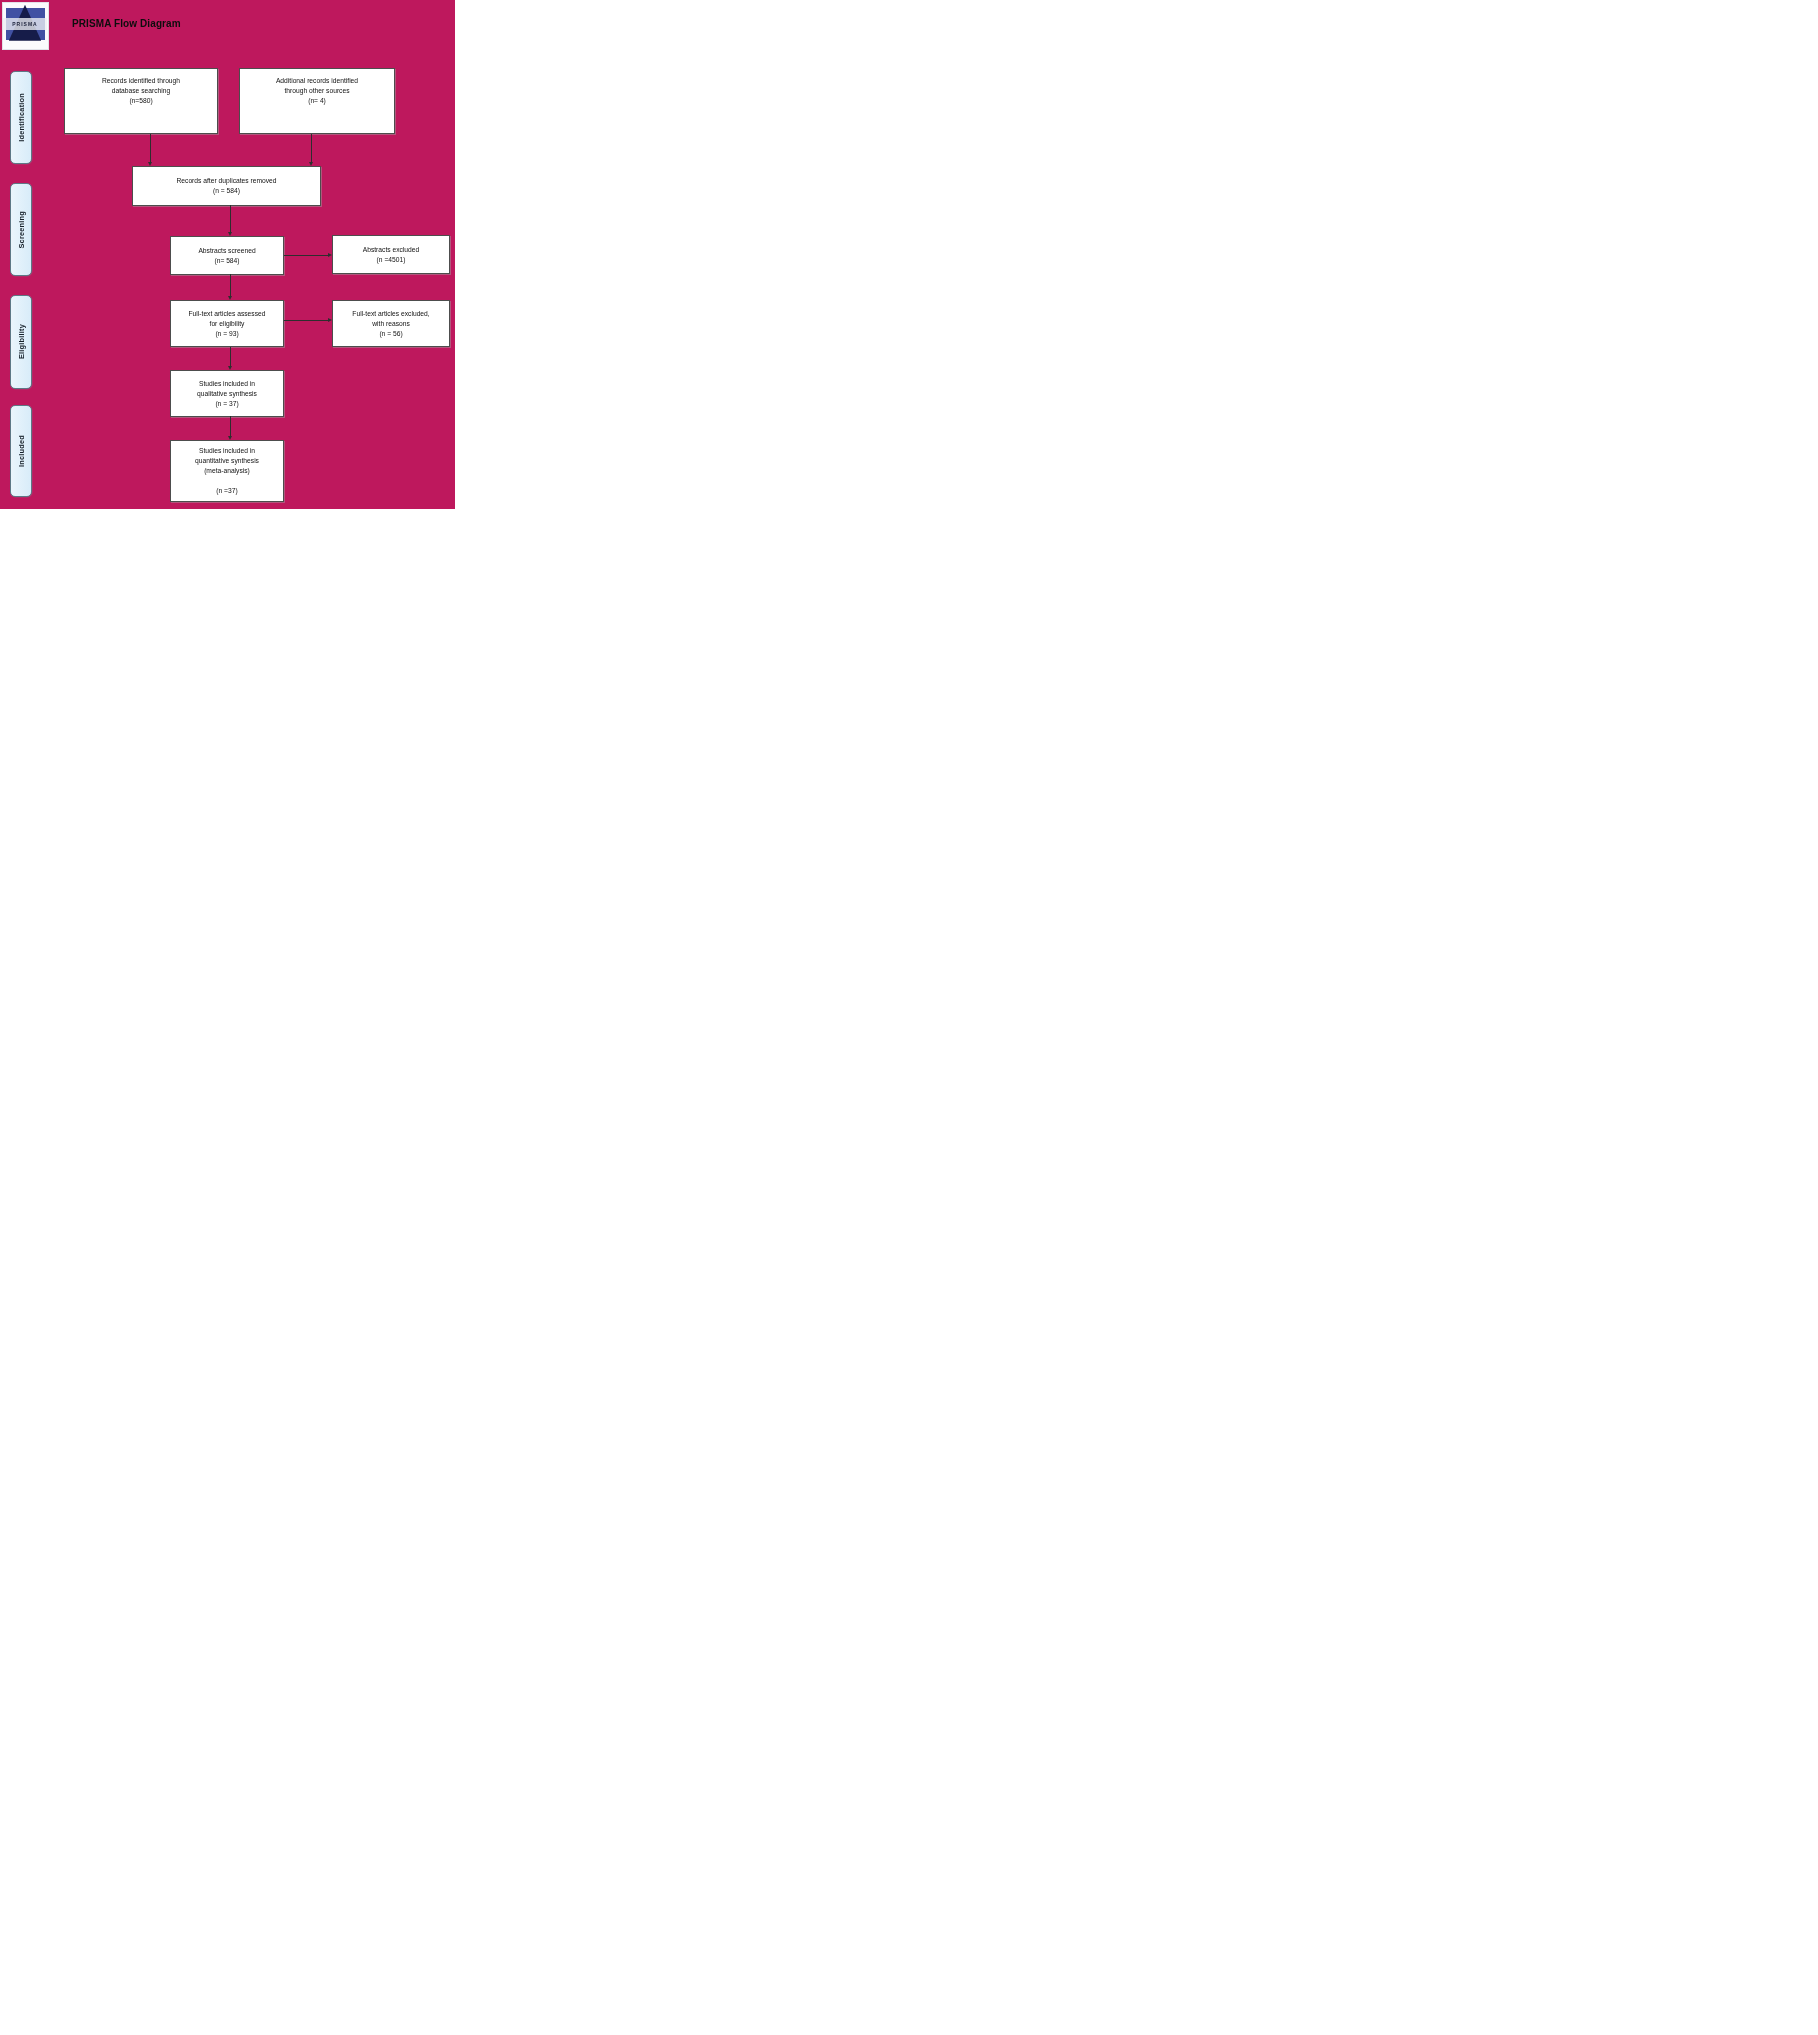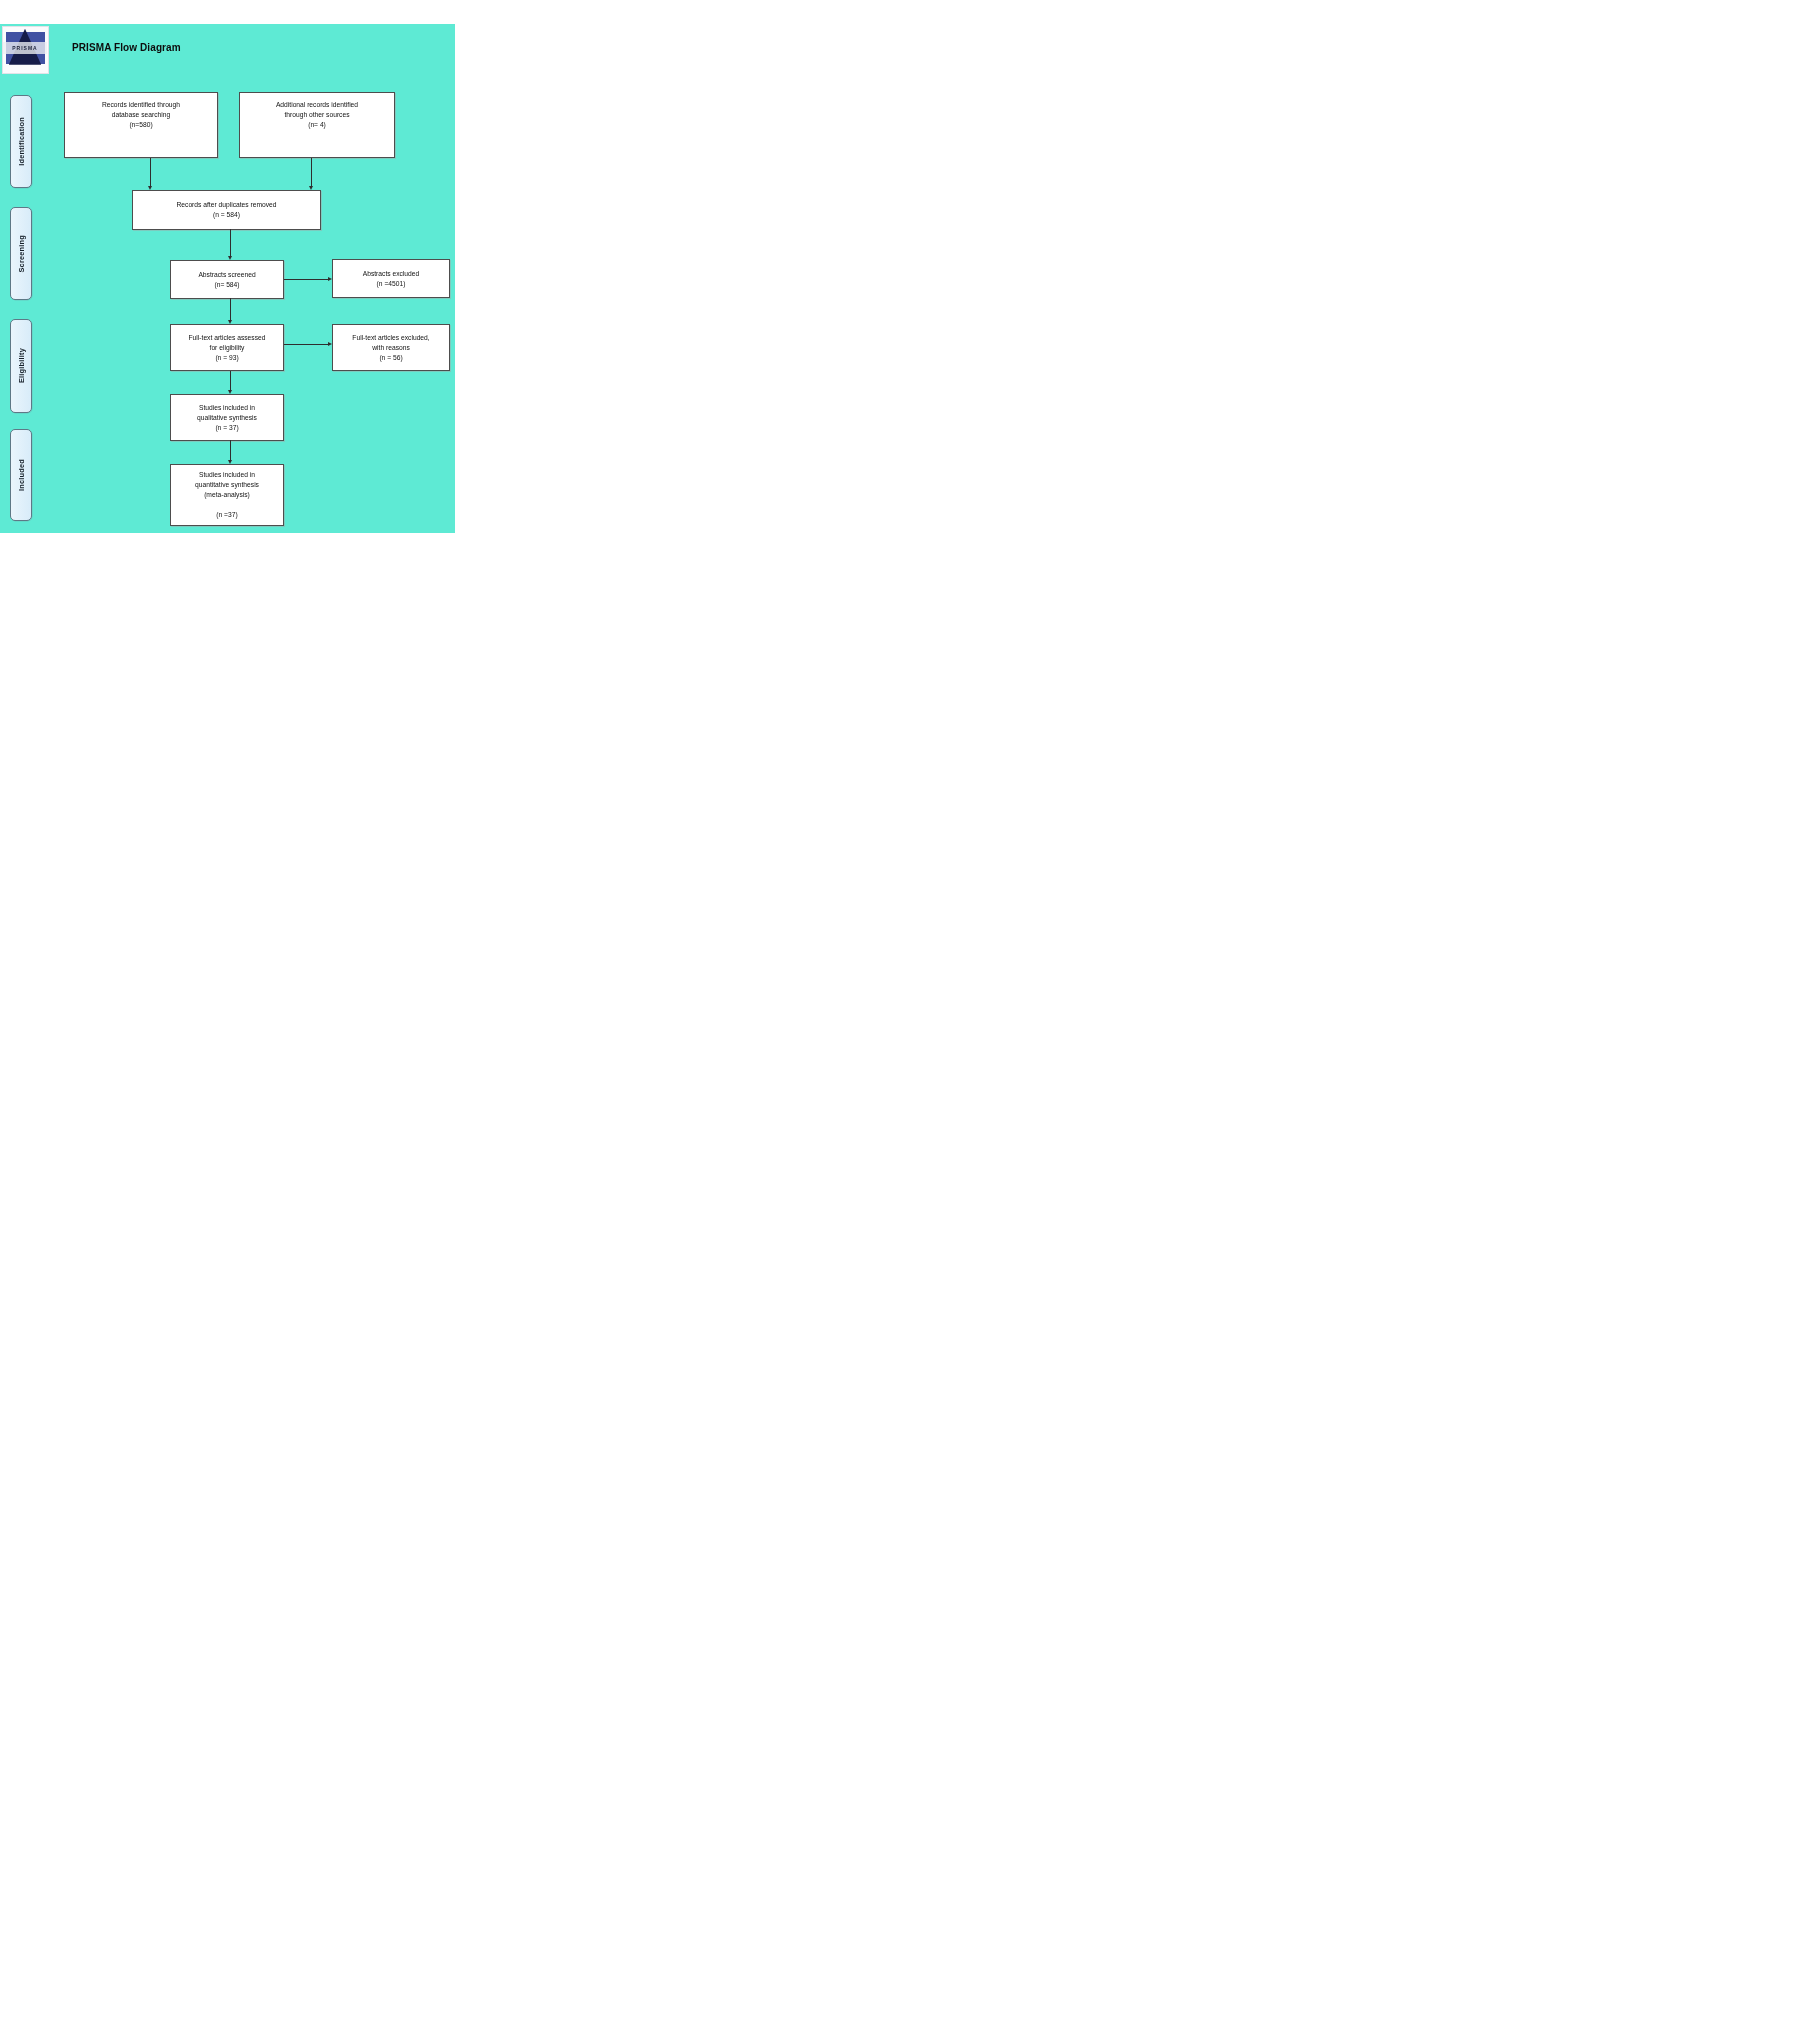--- a/index.html
+++ b/index.html
@@ -11,23 +11,22 @@
     --logo-blue:#4151a3;
     --logo-navy:#161c49;
   }
   *{box-sizing:border-box;}
   html,body{margin:0;padding:0;background:#ffffff;}
   body{font-family:"Liberation Sans", sans-serif;}
   #canvas{
     position:relative;
     width:455px;
     height:509px;
-    background:#5eead4;
+    background:#be185d;
     overflow:hidden;
-    margin-top:24px;
   }
 
   
   .logo{
     position:absolute; left:1.5px; top:1.5px; width:47px; height:48px;
     background:#fbfbfd;
     border:0.5px solid #e2e2e8;
   }
   .logo-inner{
     position:absolute; left:7%; right:6%; top:11%; height:70%;

